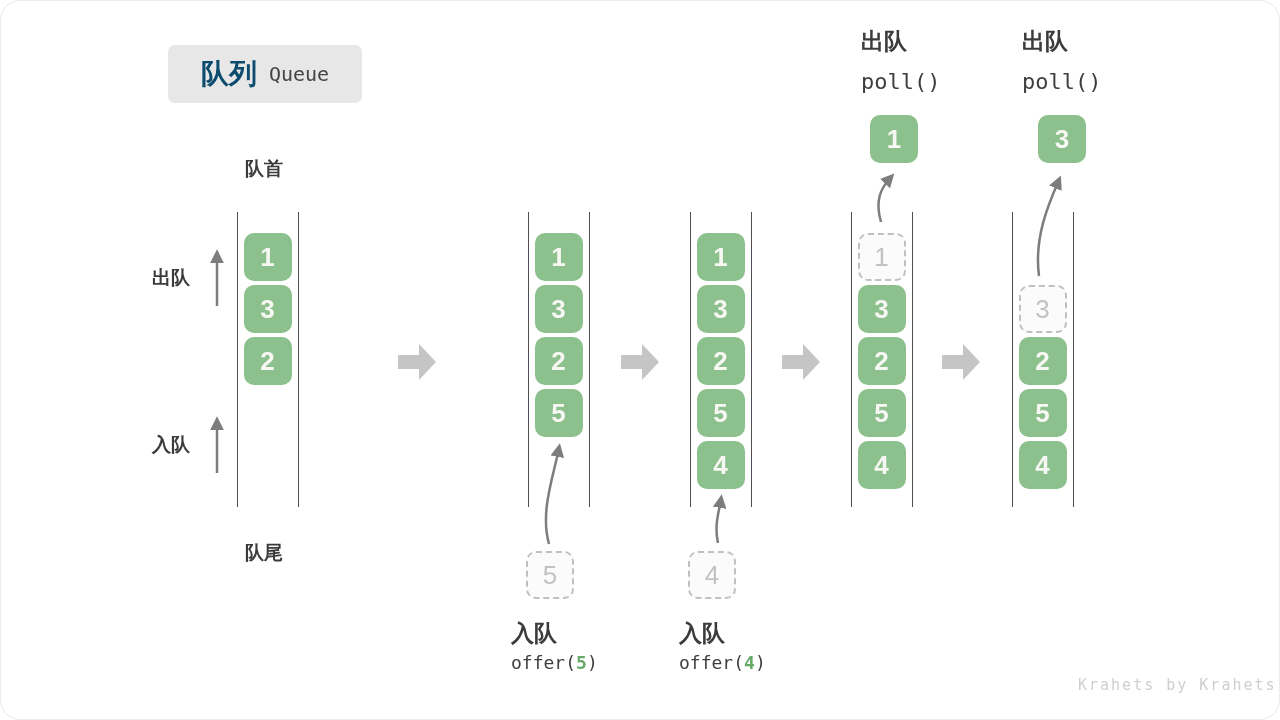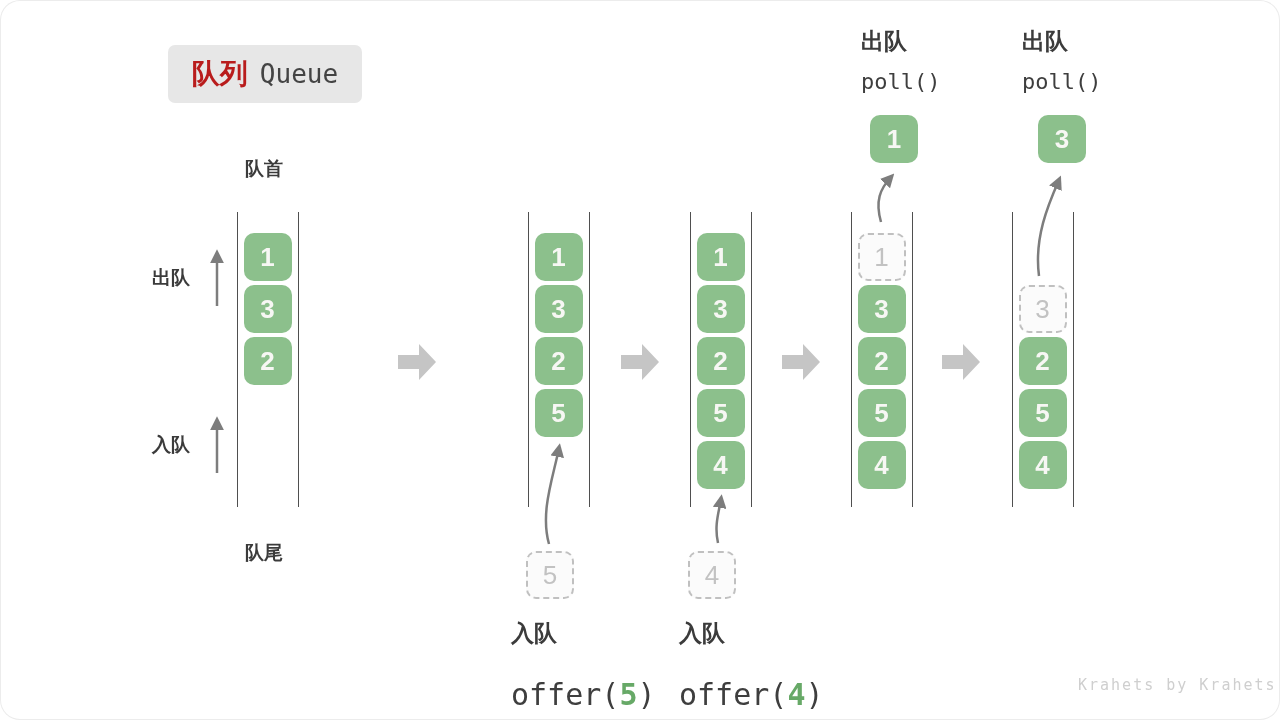--- a/index.html
+++ b/index.html
@@ -10,22 +10,22 @@
     font-family:"Liberation Sans",sans-serif;color:#3b3b3b;
   }
   .mono{font-family:"DejaVu Sans Mono",monospace;}
 
   
   .title-chip{
     position:absolute;left:168px;top:45px;width:194px;height:58px;
     background:#e7e7e7;border-radius:7px;
     display:flex;align-items:center;justify-content:center;gap:12px;
   }
-  .title-zh{font-size:28px;font-weight:700;color:#b91c1c;}
-  .title-en{font-size:26px;color:#444;}
+  .title-zh{font-size:28px;font-weight:700;color:#0c4a6e;}
+  .title-en{font-size:20px;color:#444;}
 
   
   .lbl{position:absolute;font-size:19px;font-weight:700;color:#3b3b3b;white-space:nowrap;}
   .lbl-front{left:245px;top:156px;}
   .lbl-rear{left:245px;top:540px;text-align:right;}
   .lbl-dequeue{left:152px;top:265px;}
   .lbl-enqueue{left:152px;top:432px;}
 
   
   .qcol{
@@ -52,21 +52,21 @@
   .qcol[data-qx="3"] .popped{left:18px;}
   .qcol[data-qx="4"] .popped{left:25px;}
 
   .qheader{position:absolute;top:-186px;left:9px;width:160px;}
   .qheader .action{font-size:23px;font-weight:700;color:#3b3b3b;}
   .qheader .code{font-size:22px;color:#3e3e3e;margin-top:12px;}
 
   .qcaption{position:absolute;top:406px;left:-18px;width:180px;}
   .qcol[data-qx="2"] .qcaption{left:-12px;}
   .qcaption .action{font-size:23px;font-weight:700;color:#3b3b3b;}
-  .qcaption .code{font-size:30px;color:#3e3e3e;margin-top:28px;}
+  .qcaption .code{font-size:18px;color:#3e3e3e;margin-top:3px;}
   .code .arg{color:#67a967;font-weight:700;}
 
   
   .overlay{position:absolute;left:0;top:0;width:1280px;height:720px;pointer-events:none;}
 
   .watermark{
     position:absolute;left:1078px;top:676px;font-size:15px;color:#cfcfcf;
     letter-spacing:2px;white-space:nowrap;
   }
 </style>

